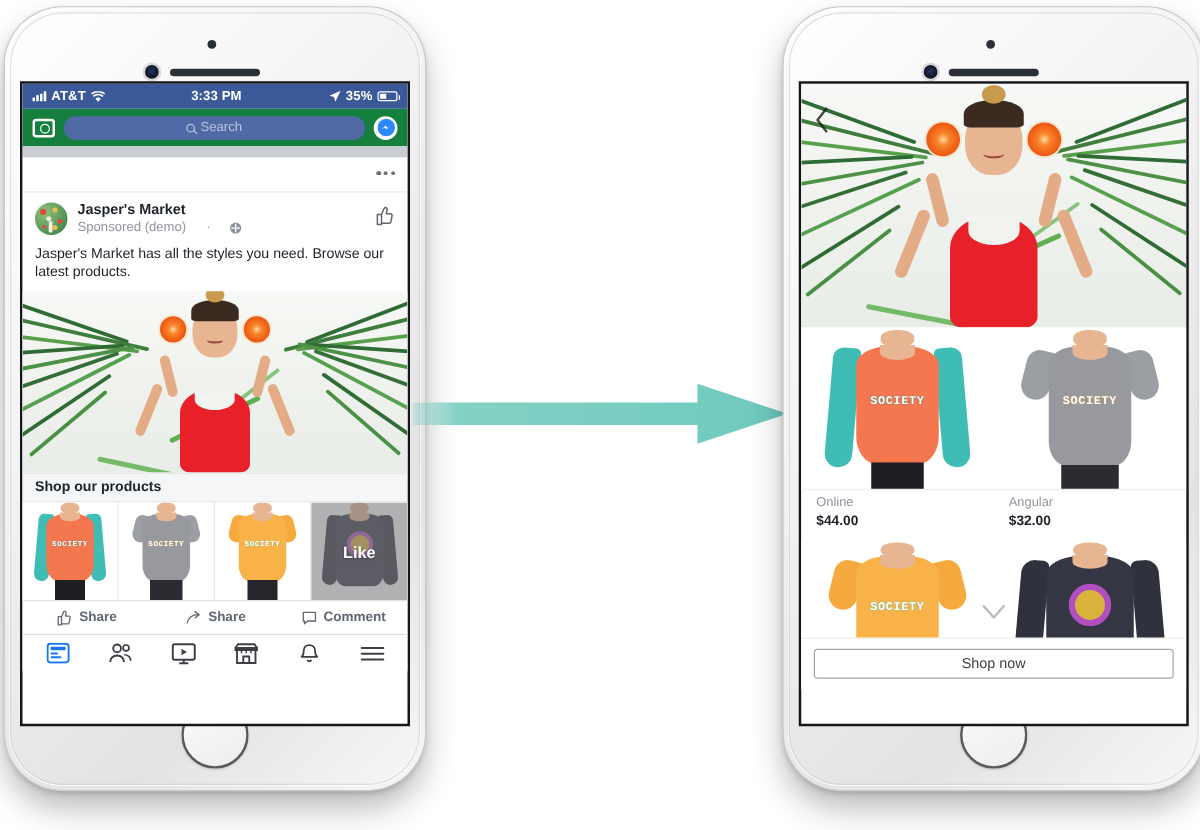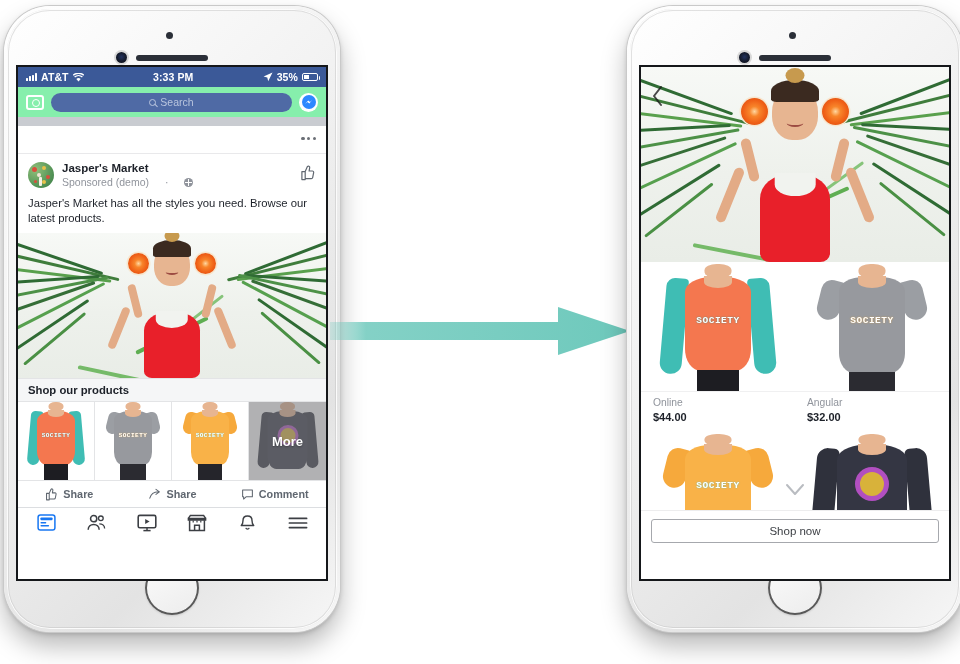--- a/index.html
+++ b/index.html
@@ -68,21 +68,21 @@
   .bars i:nth-child(1){height:3px;}
   .bars i:nth-child(2){height:5px;}
   .bars i:nth-child(3){height:6.5px;}
   .bars i:nth-child(4){height:8px;}
   .batt{ width:16px;height:8px;border:1px solid #fff;border-radius:2px;position:relative;}
   .batt::after{content:"";position:absolute;right:-3px;top:2px;width:1.5px;height:4px;background:#fff;border-radius:0 1px 1px 0;}
   .batt b{position:absolute;left:1px;top:1px;bottom:1px;width:5px;background:#fff;display:block;}
 
   
   .fbbar{
-    height:30px; background:#86efac;
+    height:30px; background:#15803d;
     display:flex; align-items:center; gap:7px; padding:0 8px;
   }
   .cam-icon{
     width:18px;height:15px;border:2px solid #fff;border-radius:3px;position:relative;flex:0 0 auto;
   }
   .cam-icon::before{content:"";position:absolute;left:4px;top:2.5px;width:6px;height:6px;border:1.6px solid #fff;border-radius:50%;}
   .searchbox{
     flex:1; height:19px; border-radius:10px; background:#4f6aa5;
     display:flex; align-items:center; justify-content:center; gap:4px;
     color:#b9c5de; font-size:10.5px;
@@ -407,21 +407,21 @@
             <div class="shirt">
               <div class="sh-head" style="width:15px;height:9px;top:0;"></div>
               <div class="sh-sleeve" style="left:10px;top:10px;width:12px;height:56px;background:#2f313c;border-radius:6px 3px 8px 8px;transform:rotate(5deg);"></div>
               <div class="sh-sleeve" style="right:10px;top:10px;width:12px;height:56px;background:#2f313c;border-radius:3px 6px 8px 8px;transform:rotate(-5deg);"></div>
               <div class="sh-body" style="top:9px;width:40px;height:58px;background:#343643;border-radius:15px 15px 9px 9px / 9px 9px 13px 13px;"></div>
               <div class="sh-neck" style="top:8px;width:16px;height:7px;"></div>
               <div class="sh-print" style="top:18px;width:30px;height:30px;">
                 <span style="width:21px;height:21px;border-radius:50%;border:3px solid #b14fc0;background:#d8b23a;display:block;"></span>
               </div>
             </div>
-            <div class="more-overlay">More</div>
+            <div class="more-overlay">Like</div>
           </div>
         </div>
 
         <div class="actionbar">
           <div class="act">
             <svg width="13" height="13" viewBox="0 0 16 16">
               <path d="M5.2 6.6 L7.4 1.6 a1.3 1.3 0 0 1 2.3 1.0 L9.1 6.0 h3.3 a1.3 1.3 0 0 1 1.25 1.6 l-1.0 5.0 a1.3 1.3 0 0 1 -1.25 1.0 H5.2 Z M1.9 6.6 h3.3 v8.0 H1.9 Z" fill="none" stroke="#606770" stroke-width="1.3" stroke-linejoin="round"></path>
             </svg>
             <span>Share</span>
           </div>

